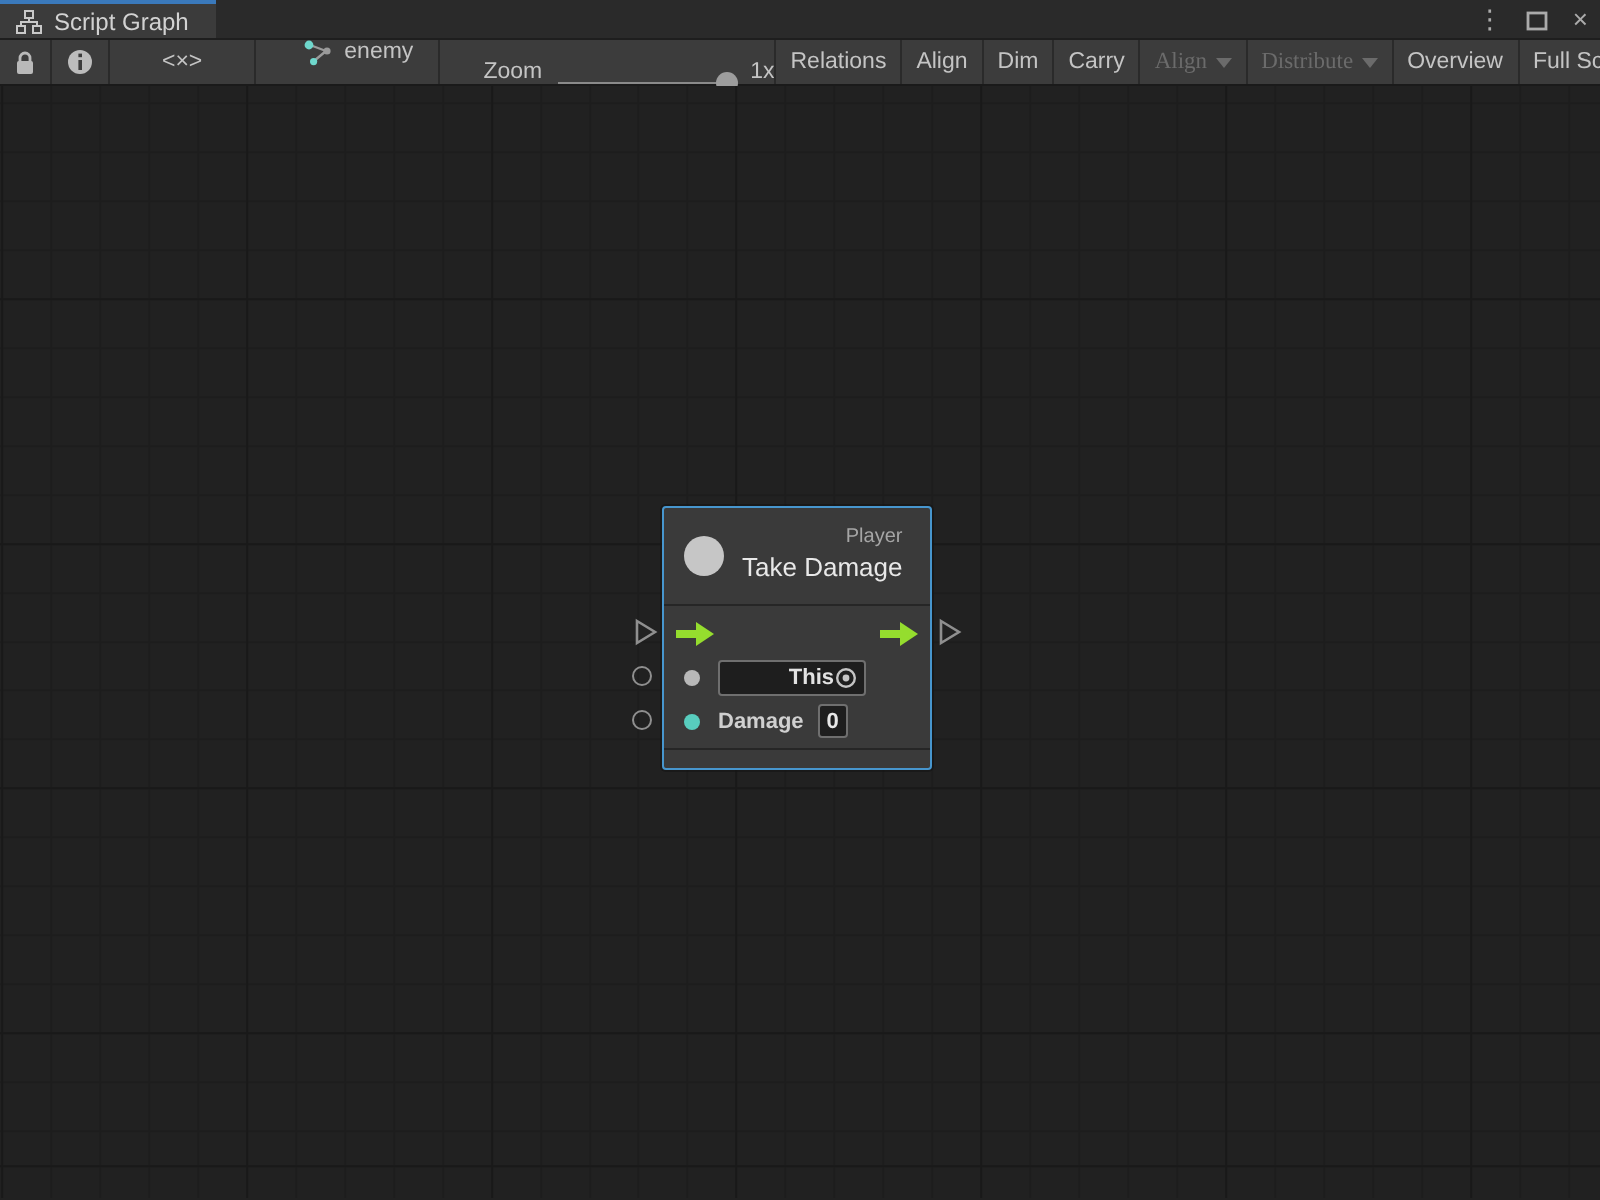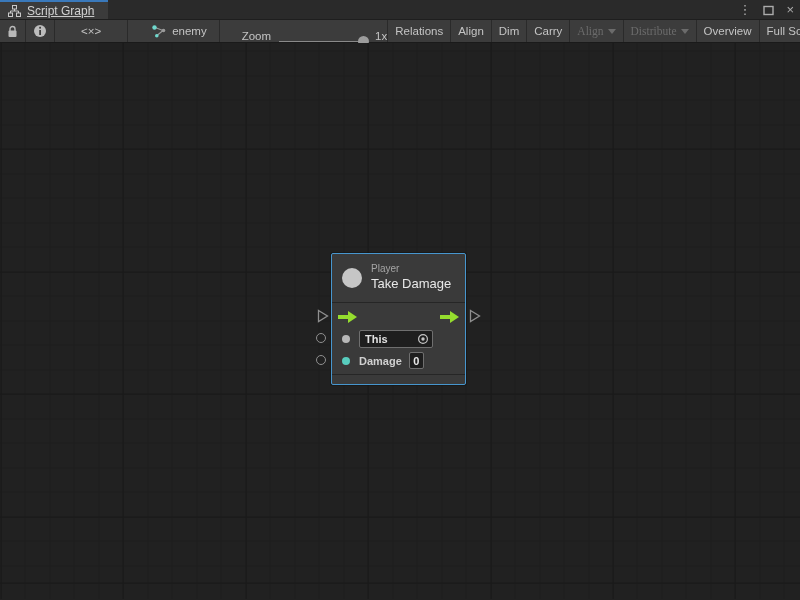--- a/index.html
+++ b/index.html
@@ -5,21 +5,21 @@
   * { margin:0; padding:0; box-sizing:border-box; }
   html,body { width:800px; height:600px; overflow:hidden; }
   body {
     font-family:"Liberation Sans","DejaVu Sans",sans-serif;
     background:#212121; color:#c8c8c8; font-size:12px;
     -webkit-font-smoothing:antialiased;
   }
   
   .tabbar {
     height:20px; background:#2a2a2a; display:flex; align-items:stretch;
-    position:relative; border-bottom:1px solid #1e1e1e;text-decoration:underline;
+    position:relative; border-bottom:1px solid #1e1e1e;
   }
   .tab {
     display:flex; align-items:center; gap:6px; padding:0 12px 0 8px;
     background:#3b3b3b; border-top:2px solid #3a79bb; color:#d2d2d2;
     font-size:12px; min-width:108px;
   }
   .win-controls {
     position:absolute; right:6px; top:0; height:20px;
     display:flex; align-items:center; gap:12px; color:#ababab;
   }
@@ -30,21 +30,21 @@
     height:23px; background:#3c3c3c; display:flex; align-items:stretch;
     border-bottom:1px solid #1a1a1a; font-size:11.5px; color:#c4c4c4;
     white-space:nowrap;
   }
   .tbtn {
     display:flex; align-items:center; justify-content:center;
     padding:0 8px; border-right:1px solid #2a2a2a; cursor:default;
   }
   .tbtn.icon-only { padding:0 7px; }
   .tbtn.wide { padding:0 26px; }
-  .breadcrumb { display:flex; align-items:center; gap:5px; padding:0 12px 0 10px; border-right:1px solid #2a2a2a; }
+  .breadcrumb { display:flex; align-items:flex-start; gap:5px; padding:0 12px 0 10px; border-right:1px solid #2a2a2a; }
   .zoom-area { display:flex; align-items:flex-end; gap:8px; margin-left:22px; }
   .zoom-track { position:relative; width:88px; height:1px; background:#8a8a8a; }
   .zoom-handle {
     position:absolute; right:-2px; top:-5px; width:11px; height:11px;
     border-radius:50%; background:#9d9d9d;
   }
   .spacer { flex:1; }
   .rbtns { display:flex; align-items:stretch; }
   .rbtn {
     display:flex; align-items:center; gap:4px; padding:0 7px;
@@ -58,20 +58,21 @@
   .rbtn.disabled .dd-arrow { border-top-color:#6b6b6b; }
   
   .canvas {
     position:relative; height:556px; background-color:#212121;
     background-image:
       repeating-linear-gradient(to right, #191919 0 1px, transparent 1px 122.4px),
       repeating-linear-gradient(to bottom, #191919 0 1px, transparent 1px 122.4px),
       repeating-linear-gradient(to right, #1d1d1d 0 1px, transparent 1px 24.48px),
       repeating-linear-gradient(to bottom, #1d1d1d 0 1px, transparent 1px 24.48px);
     background-position:0.6px -16.4px, 0.6px -16.4px, 0.6px -16.4px, 0.6px -16.4px;
+    text-align:right;
   }
   
   .node-wrap { position:absolute; left:331px; top:210px; width:135px; height:132px; }
   .node {
     position:absolute; inset:0; background:#3a3a3a;
     border:1px solid #4796ce; border-radius:2px;
     display:flex; flex-direction:column;
     box-shadow:0 0 0 1px rgba(20,20,20,.6);
   }
   .node-header { height:50px; display:flex; align-items:center; gap:9px; padding:0 10px; }

